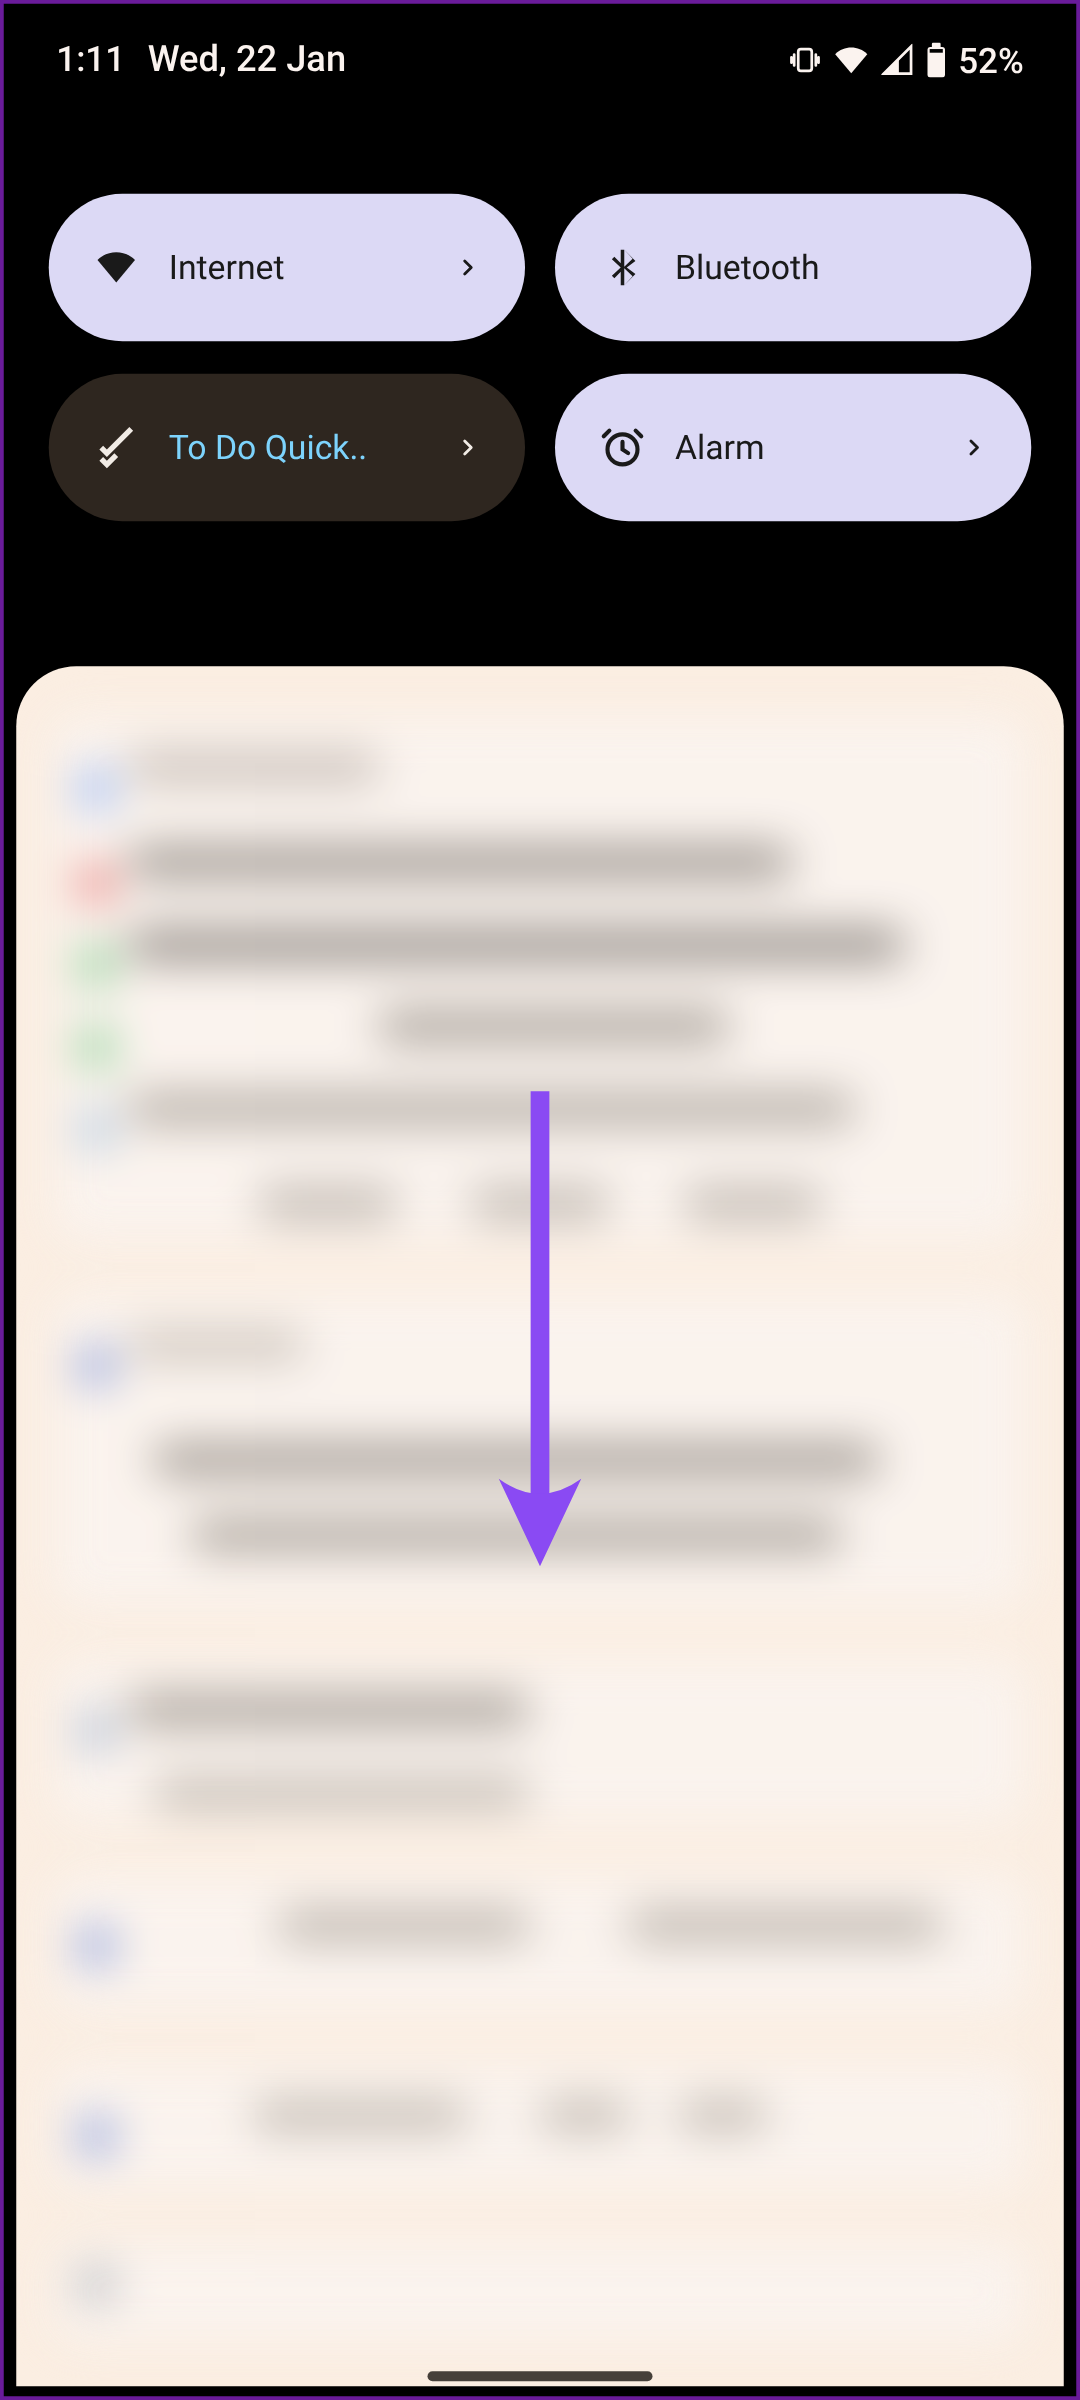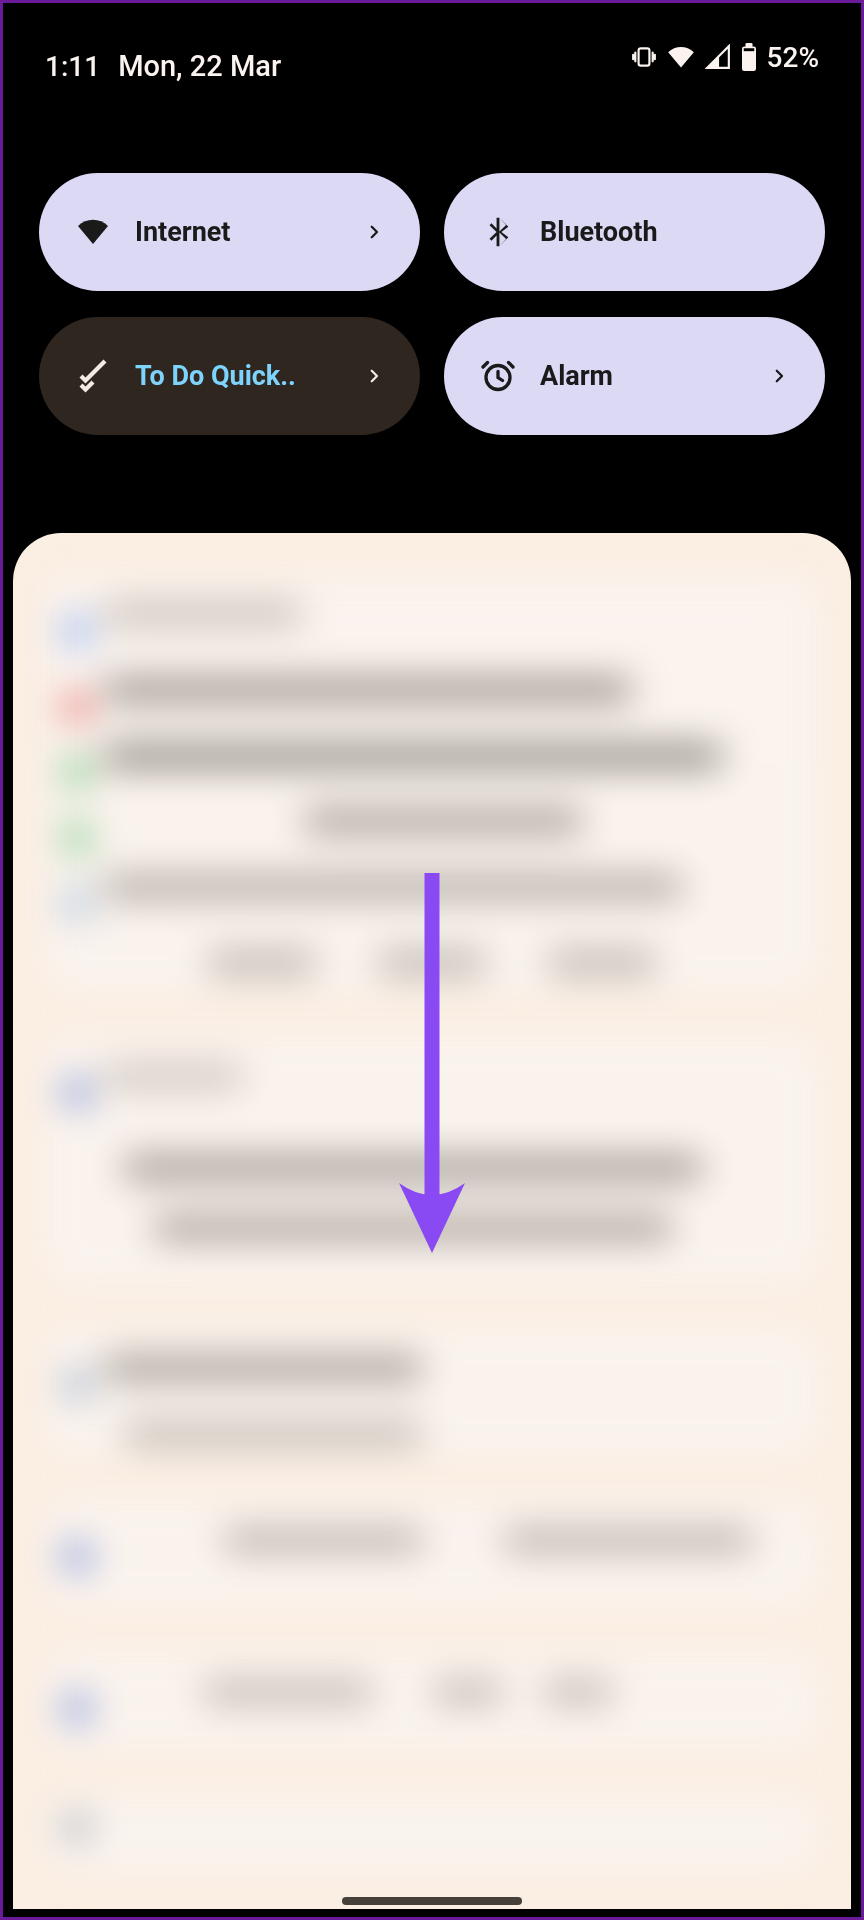--- a/index.html
+++ b/index.html
@@ -16,21 +16,20 @@
       display: flex;
       justify-content: space-between;
       align-items: center;
       padding: 28px 42px 12px 42px;
       color: #fbf3ef;
     }
     .status-left {
       display: flex;
       align-items: baseline;
       gap: 18px;
-      margin-top: 18px;
     }
     .status-time {
       font-size: 28px;
       font-weight: 500;
     }
     .status-date {
       font-size: 29px;
       font-weight: 500;
     }
     .status-right {
@@ -79,21 +78,21 @@
     .qs-tile-icon {
       width: 40px;
       height: 40px;
       display: flex;
       align-items: center;
       justify-content: center;
       flex-shrink: 0;
     }
     .qs-tile-label {
       font-size: 27px;
-      font-weight: 700;
+      font-weight: 400;
       margin-left: 22px;
       flex: 1;
       white-space: nowrap;
       overflow: hidden;
       text-overflow: ellipsis;
     }
     .qs-tile-chevron {
       width: 28px;
       height: 28px;
       display: flex;
@@ -157,21 +156,21 @@
       border-radius: 8px;
       z-index: 20;
     }
   </style>
 </head>
 <body>
 
 <div class="status-bar">
   <div class="status-left">
     <span class="status-time">1:11</span>
-    <span class="status-date">Mon, 22 Mar</span>
+    <span class="status-date">Wed, 22 Jan</span>
   </div>
   <div class="status-right">
     <span class="status-icon">
       <svg width="26" height="26" viewBox="0 0 24 24" fill="none">
           <rect x="7" y="4" width="10" height="16" rx="2" stroke="#fbf3ef" stroke-width="2"></rect>
           <path d="M4 8v8M2 10v4M20 8v8M22 10v4" stroke="#fbf3ef" stroke-width="2" stroke-linecap="round"></path>
         </svg>
     </span>
     <span class="status-icon">
       <svg width="28" height="28" viewBox="0 0 24 24" fill="#fbf3ef">

